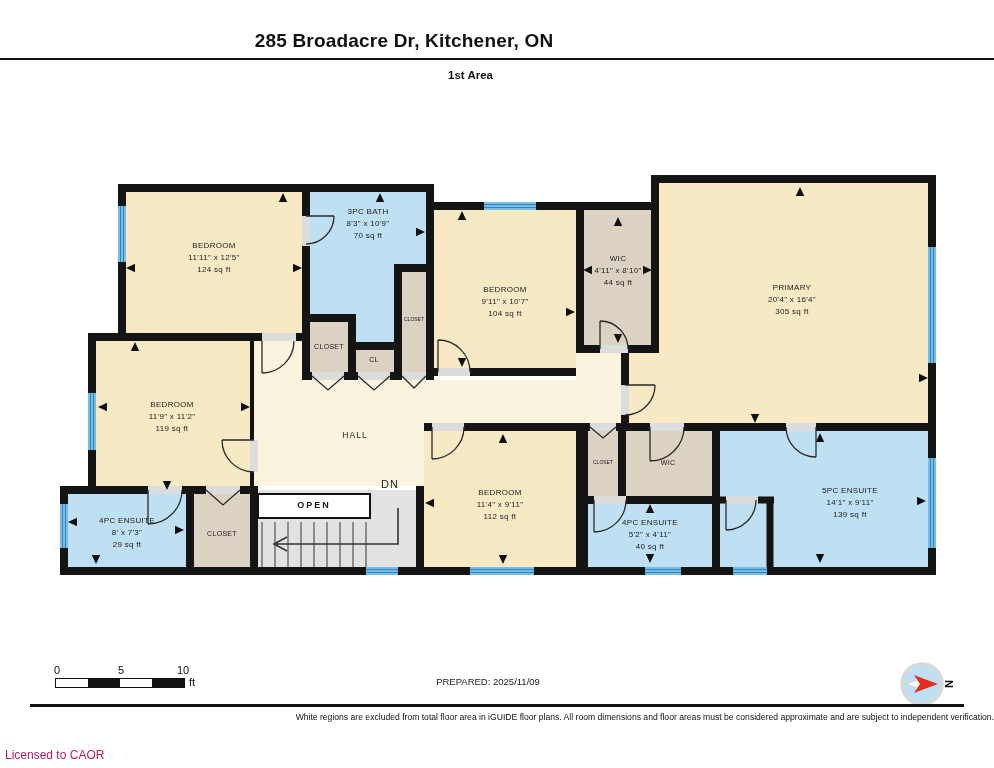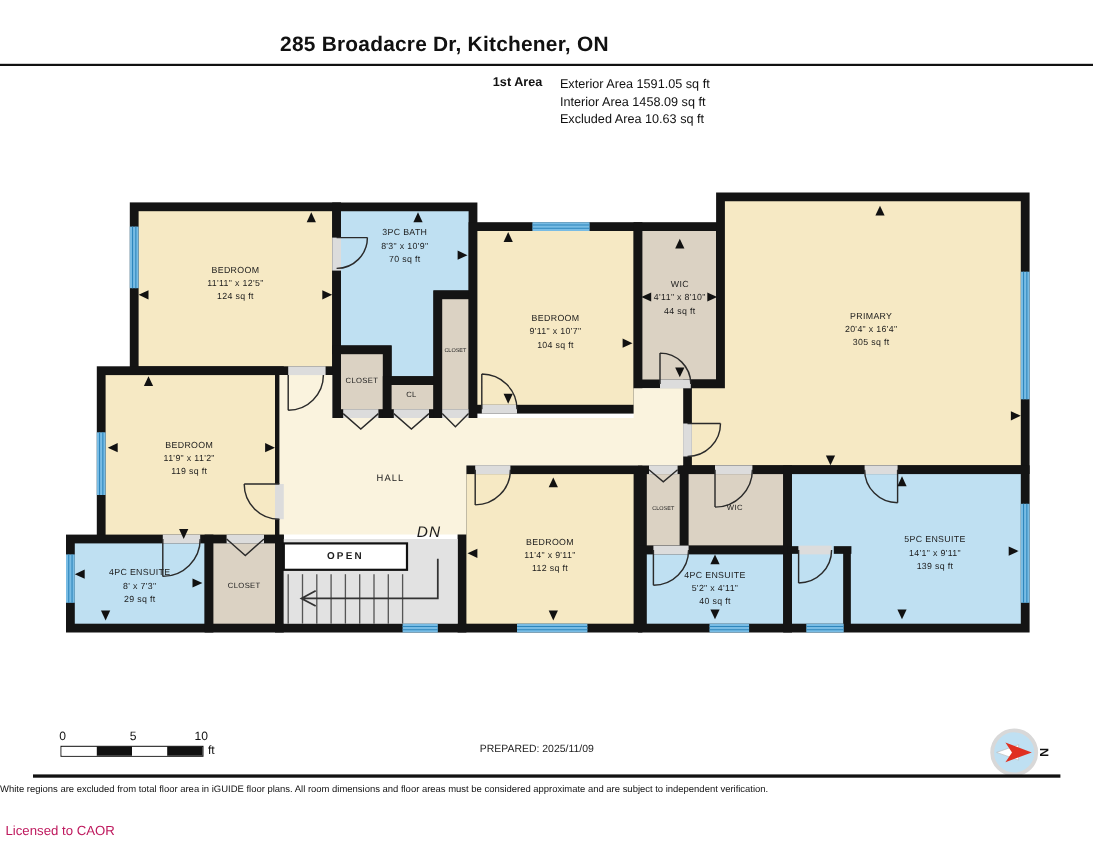--- a/index.html
+++ b/index.html
@@ -14,46 +14,41 @@
   
   #plan{left:0;top:0;width:994px;height:768px;}
   
   .rlabel{position:absolute;transform:translate(-50%,-50%);text-align:center;
           font-size:8px;line-height:1.5;color:#1c1c1c;white-space:nowrap;letter-spacing:.3px;}
   .rlabel span{display:block;}
   .tiny{font-size:5px;letter-spacing:0;}
   .small{font-size:7px;}
   .hall-l{font-size:8.5px;letter-spacing:1px;}
   .open-l{font-size:9px;letter-spacing:2px;font-weight:bold;}
-  .dn-l{font-size:14px;letter-spacing:1px;font-style:italic;}
+  .dn-l{font-size:11px;letter-spacing:1px;}
   
   #scalebar-wrap{left:55px;top:664px;width:160px;height:26px;font-size:11px;}
   .tick{position:absolute;top:0;transform:translateX(-50%);}
   #scale-strip{position:absolute;top:14px;left:0;width:128px;height:8px;border:1px solid #111;display:flex;}
   #scale-strip i{flex:1;}
   #scale-unit{position:absolute;left:134px;top:12px;font-size:11px;}
   #prepared{left:0;top:676px;width:976px;text-align:center;font-size:9.5px;color:#222;}
   #frule{left:30px;top:704px;width:934px;height:3px;background:#111;}
-  #disclaimer{left:0;top:712px;width:994px;text-align:left;font-size:8.6px;color:#111;}
+  #disclaimer{left:0;top:712px;width:994px;text-align:right;font-size:8.6px;color:#111;}
   #license{left:5px;top:748px;font-size:12px;color:#be185d;}
   #compass{left:894px;top:658px;width:72px;height:52px;}
 </style>
 </head>
 <body>
 
 <div id="canvas">
 
   <div class="abs" id="title">285 Broadacre Dr, Kitchener, ON</div>
   <div class="abs" id="hrule"></div>
   <div class="abs" id="floor-label">1st Area</div>
-  <div class="abs" id="area-lines">
-    <div>Exterior Area 1591.05 sq ft</div>
-    <div>Interior Area 1458.09 sq ft</div>
-    <div>Excluded Area 10.63 sq ft</div>
-  </div>
 
   <svg class="abs" id="plan" viewBox="0 0 994 768">
 
     <g stroke="#141414" stroke-width="8">
       <rect x="122" y="188" width="184" height="149" fill="#F6E9C4"></rect>
       <polygon points="306,188 430,188 430,268 398,268 398,346 352,346 352,318 306,318" fill="#BFE0F2"></polygon>
       <rect x="306" y="318" width="46" height="58" fill="#DBD2C3"></rect>
       <rect x="352" y="346" width="46" height="30" fill="#DBD2C3"></rect>
       <rect x="398" y="268" width="32" height="108" fill="#DBD2C3"></rect>
       <rect x="430" y="206" width="150" height="166" fill="#F6E9C4"></rect>

